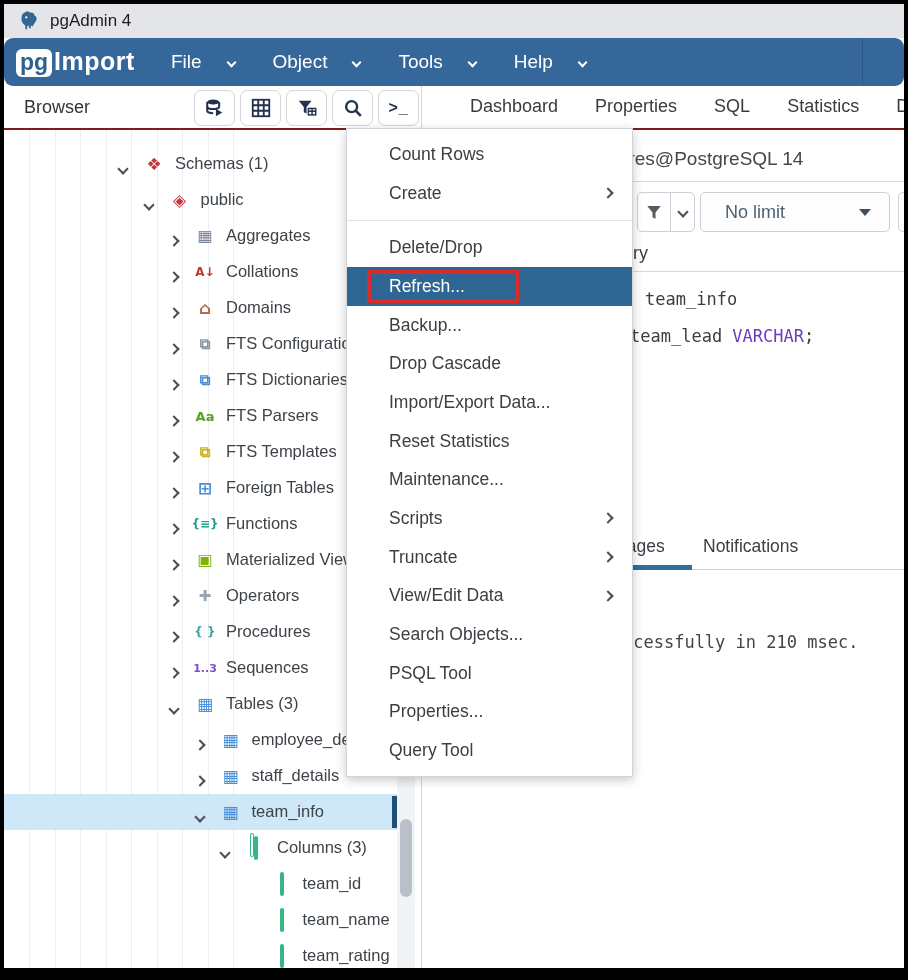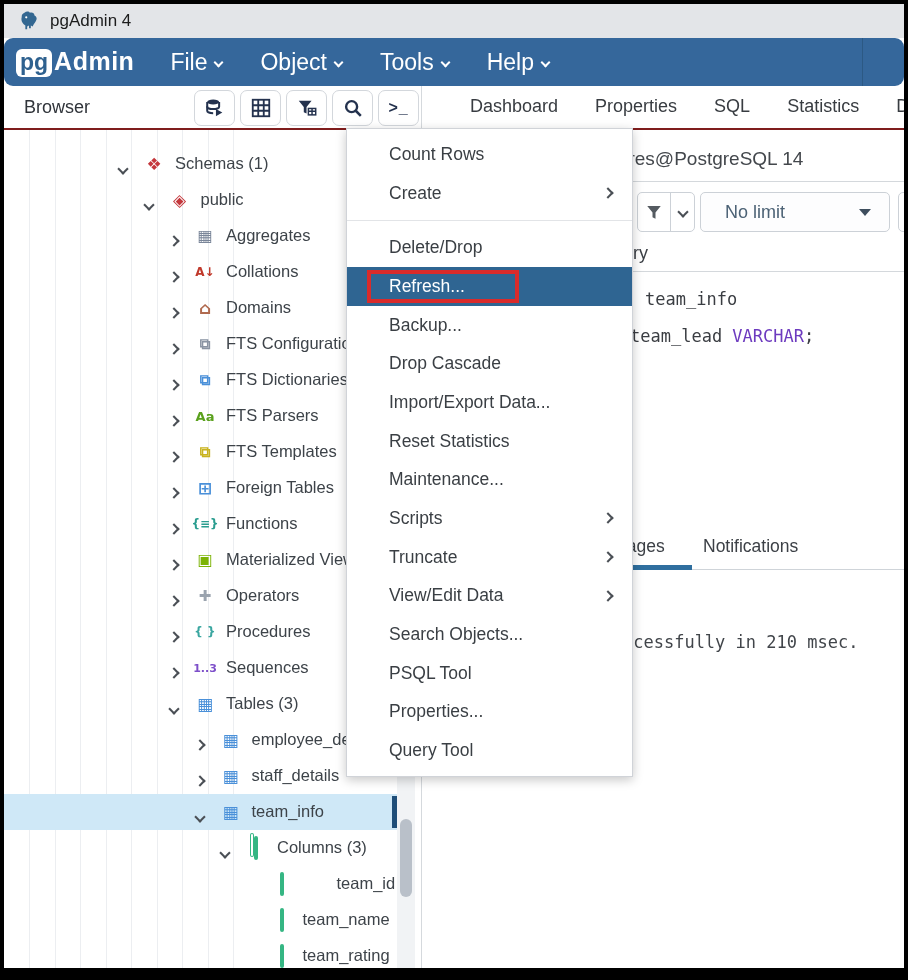--- a/index.html
+++ b/index.html
@@ -10,21 +10,21 @@
   
   .titlebar { position: absolute; left: 0; top: 0; width: 100%; height: 34px; background: #e3e5e8; display: flex; align-items: center; padding-left: 14px; }
   .titlebar .win-title { font-size: 17px; color: #1c1c1c; margin-left: 10px; }
 
   
   .navbar { position: absolute; left: 0; top: 34px; width: 100%; height: 48px; background: #35679b; display: flex; align-items: center; border-radius: 9px; }
   .logo { display: flex; align-items: baseline; margin-left: 12px; }
   .logo .pgbox { background: #fff; color: #2e618f; font-weight: bold; font-size: 23px; padding: 0 4px 2px 4px; border-radius: 6px; line-height: 26px; }
   .logo .admin { color: #fff; font-weight: bold; font-size: 25px; margin-left: 2px; letter-spacing: 0.5px; }
   .nav-menus { display: flex; margin-left: 36px; gap: 38px; }
-  .nav-menu { color: #fff; font-size: 23px; display: flex; align-items: center; gap: 8px; cursor: pointer; }
+  .nav-menu { color: #fff; font-size: 19px; display: flex; align-items: center; gap: 26px; cursor: pointer; }
   .chev { display: inline-block; width: 8px; height: 8px; border-right: 2px solid #4a4f55; border-bottom: 2px solid #4a4f55; }
   .chev.right { transform: rotate(-45deg); }
   .chev.down  { transform: rotate(45deg); }
   .chev.white { border-color: #fff; width: 7px; height: 7px; }
   .nav-sep { position: absolute; left: 858px; top: 0; width: 1px; height: 48px; background: #2c5984; }
 
   
   .subbar { position: absolute; left: 0; top: 82px; width: 100%; height: 44px; background: #fff; border-bottom: 2px solid #7f1d1d; }
   .browser-title { position: absolute; left: 20px; top: 11px; font-size: 18px; color: #30343a; }
   .tool-btns { position: absolute; left: 190px; top: 4px; display: flex; gap: 5px; }
@@ -99,21 +99,21 @@
       <svg width="22" height="22" viewBox="0 0 24 24">
         <path fill="#336791" d="M7 3c2-2 5-2 6 0 2-1 5 0 5 3 2 1 3 3 2 5-1 3-3 4-4 7l-2-1v3h-2v-3l-2 1v3H8v-4C5 15 3 12 4 8c0-3 1-4 3-5z"></path>
         <circle cx="9" cy="8" r="1.2" fill="#fff"></circle>
       </svg>
       <span class="win-title">pgAdmin 4</span>
     </div>
 
     <div class="navbar">
       <div class="logo">
         <span class="pgbox">pg</span>
-        <span class="admin">Admin</span>
+        <span class="admin">Import</span>
       </div>
       <div class="nav-menus" id="nav-menus">
           <div class="nav-menu">
             <span>File</span>
             <span class="chev down white"></span>
           </div>
           <div class="nav-menu">
             <span>Object</span>
             <span class="chev down white"></span>
           </div>
@@ -339,21 +339,21 @@
               <span class="chev-wrap" style="left: 217px;"><span class="chev down"></span></span>
               <span class="t-icon" style="left: 240px;">
                 <span class="icon-glyph"><span class="colicon stack"></span></span>
               </span>
               <span class="t-label" style="left: 273px;">Columns (3)</span>
             </div>
             <div class="tree-row" style="top: 736px;">
               <span class="t-icon" style="left: 265.5px;">
                 <span class="icon-glyph"><span class="colicon"></span></span>
               </span>
-              <span class="t-label" style="left: 298.5px; margin-left: 34px;">team_id</span>
+              <span class="t-label" style="left: 298.5px;">team_id</span>
             </div>
             <div class="tree-row" style="top: 772px;">
               <span class="t-icon" style="left: 265.5px;">
                 <span class="icon-glyph"><span class="colicon"></span></span>
               </span>
               <span class="t-label" style="left: 298.5px;">team_name</span>
             </div>
             <div class="tree-row" style="top: 808px;">
               <span class="t-icon" style="left: 265.5px;">
                 <span class="icon-glyph"><span class="colicon"></span></span>

